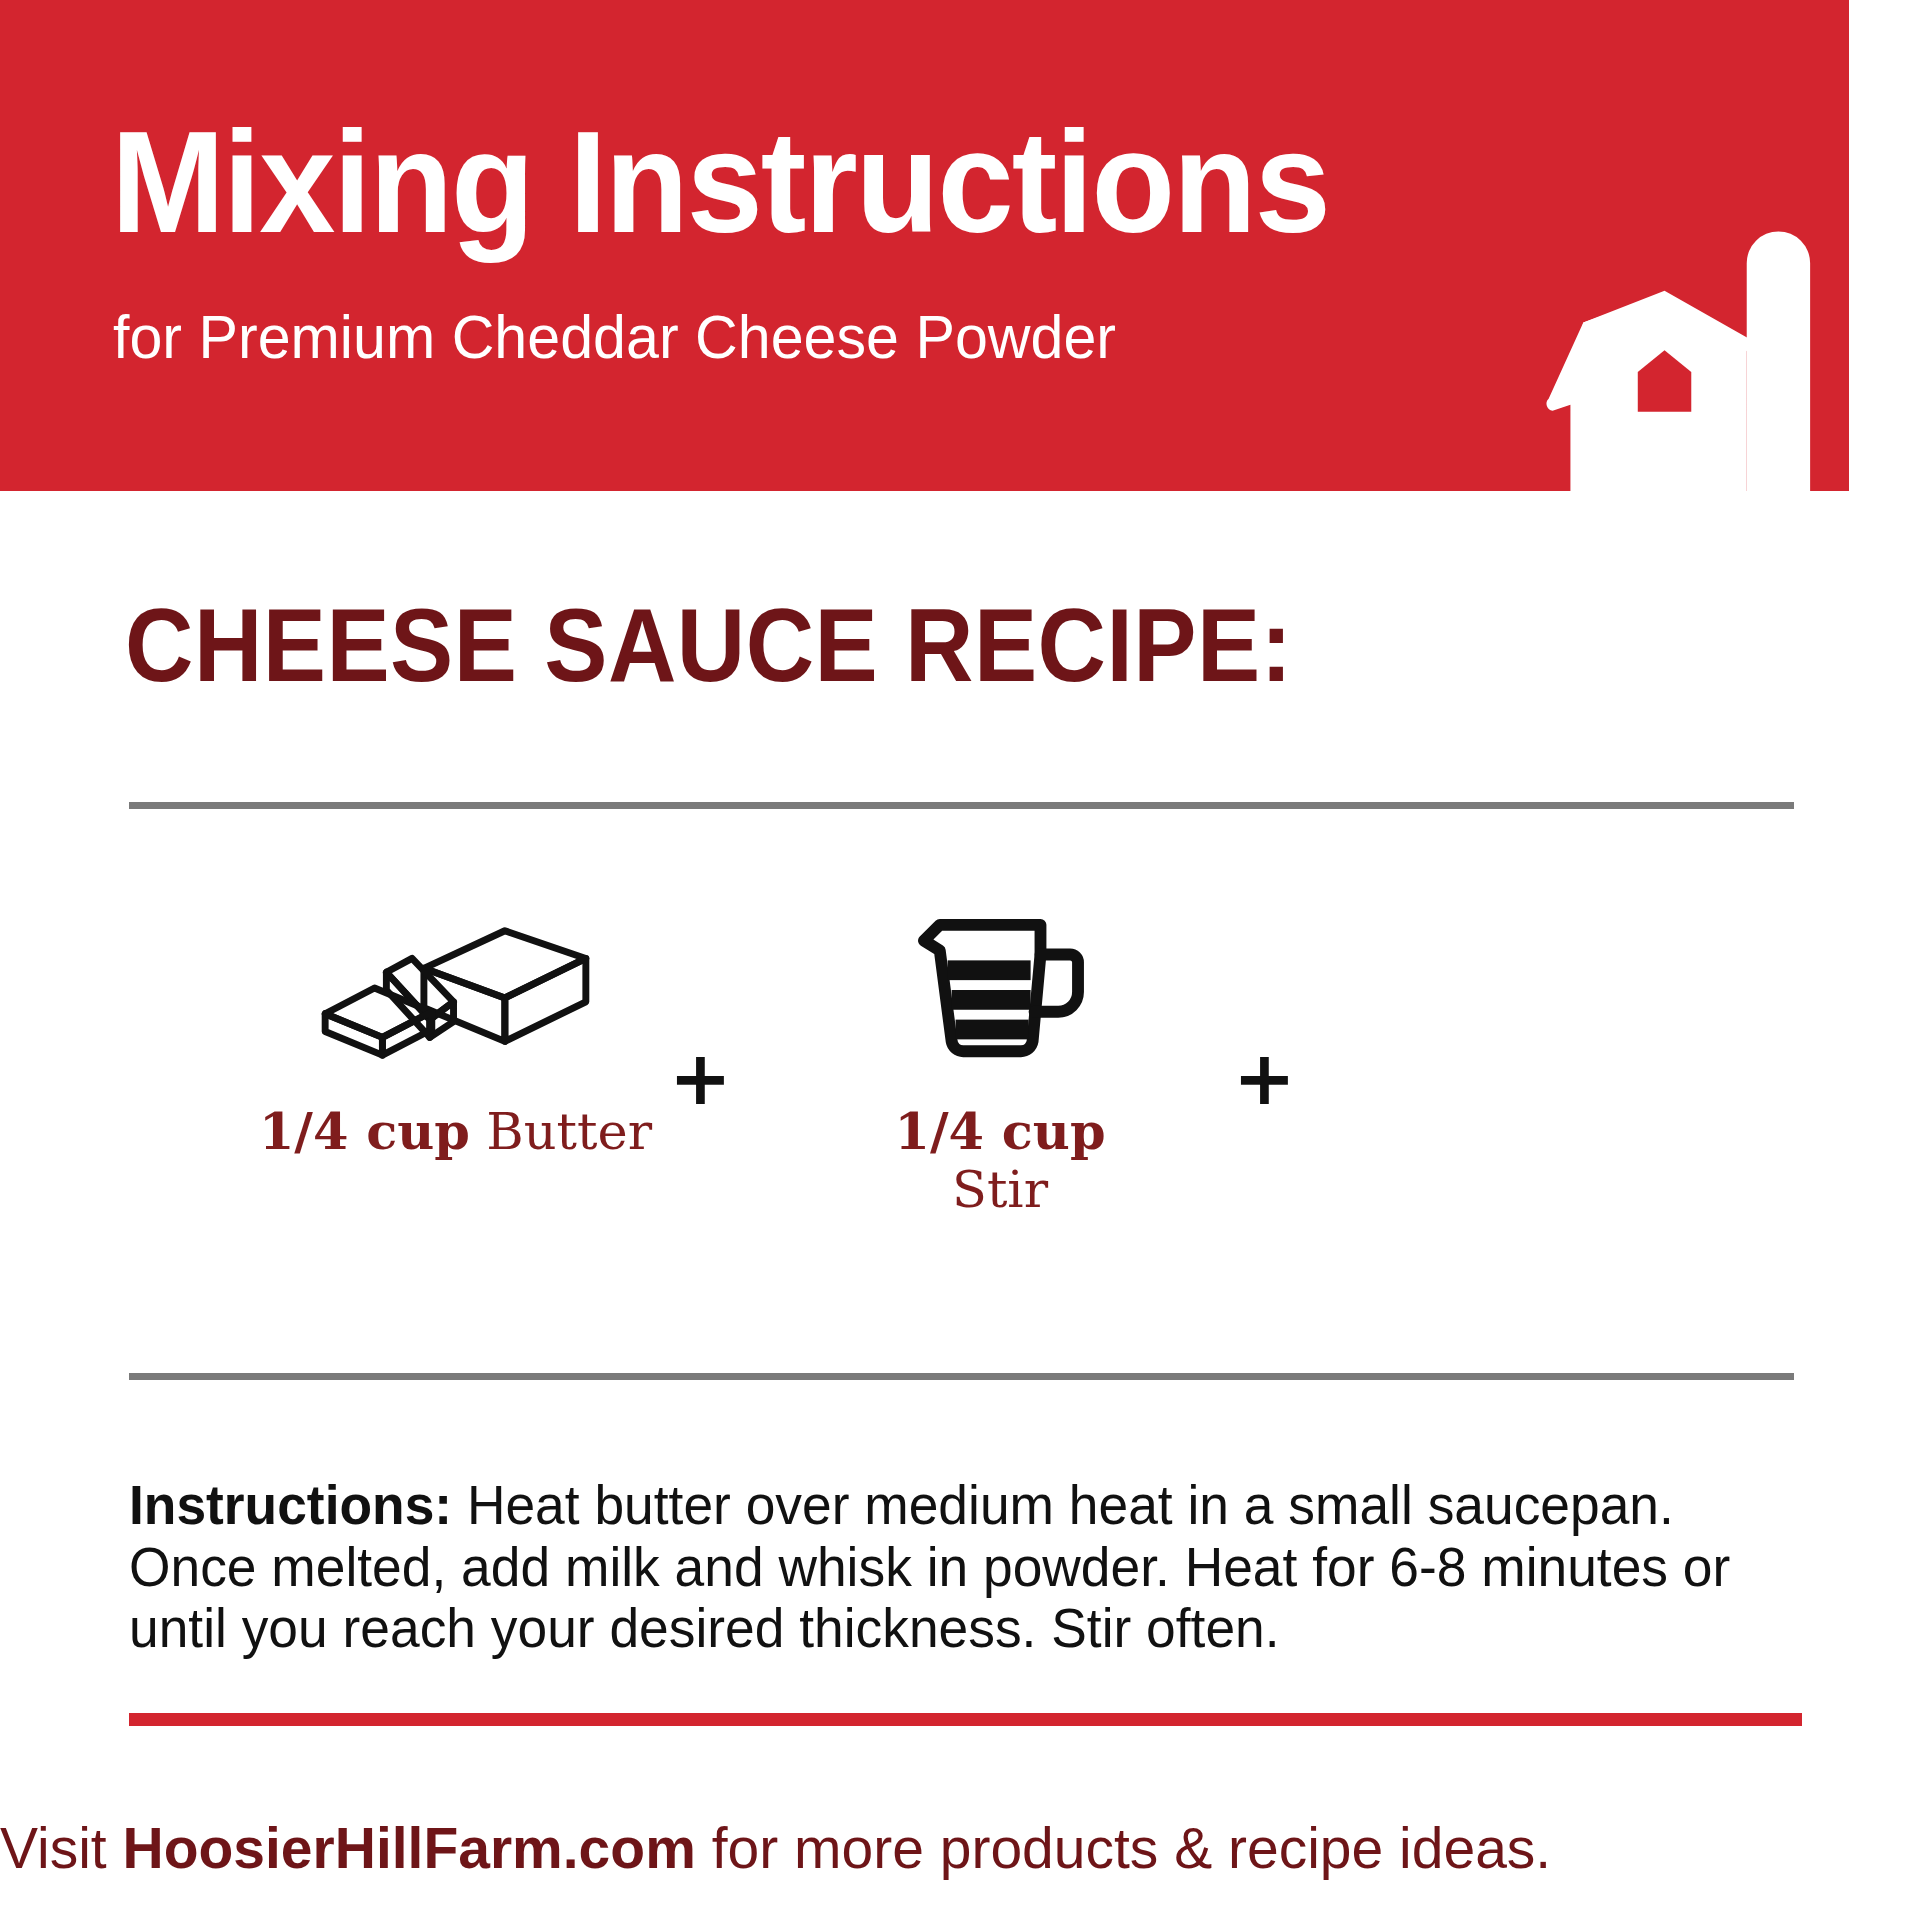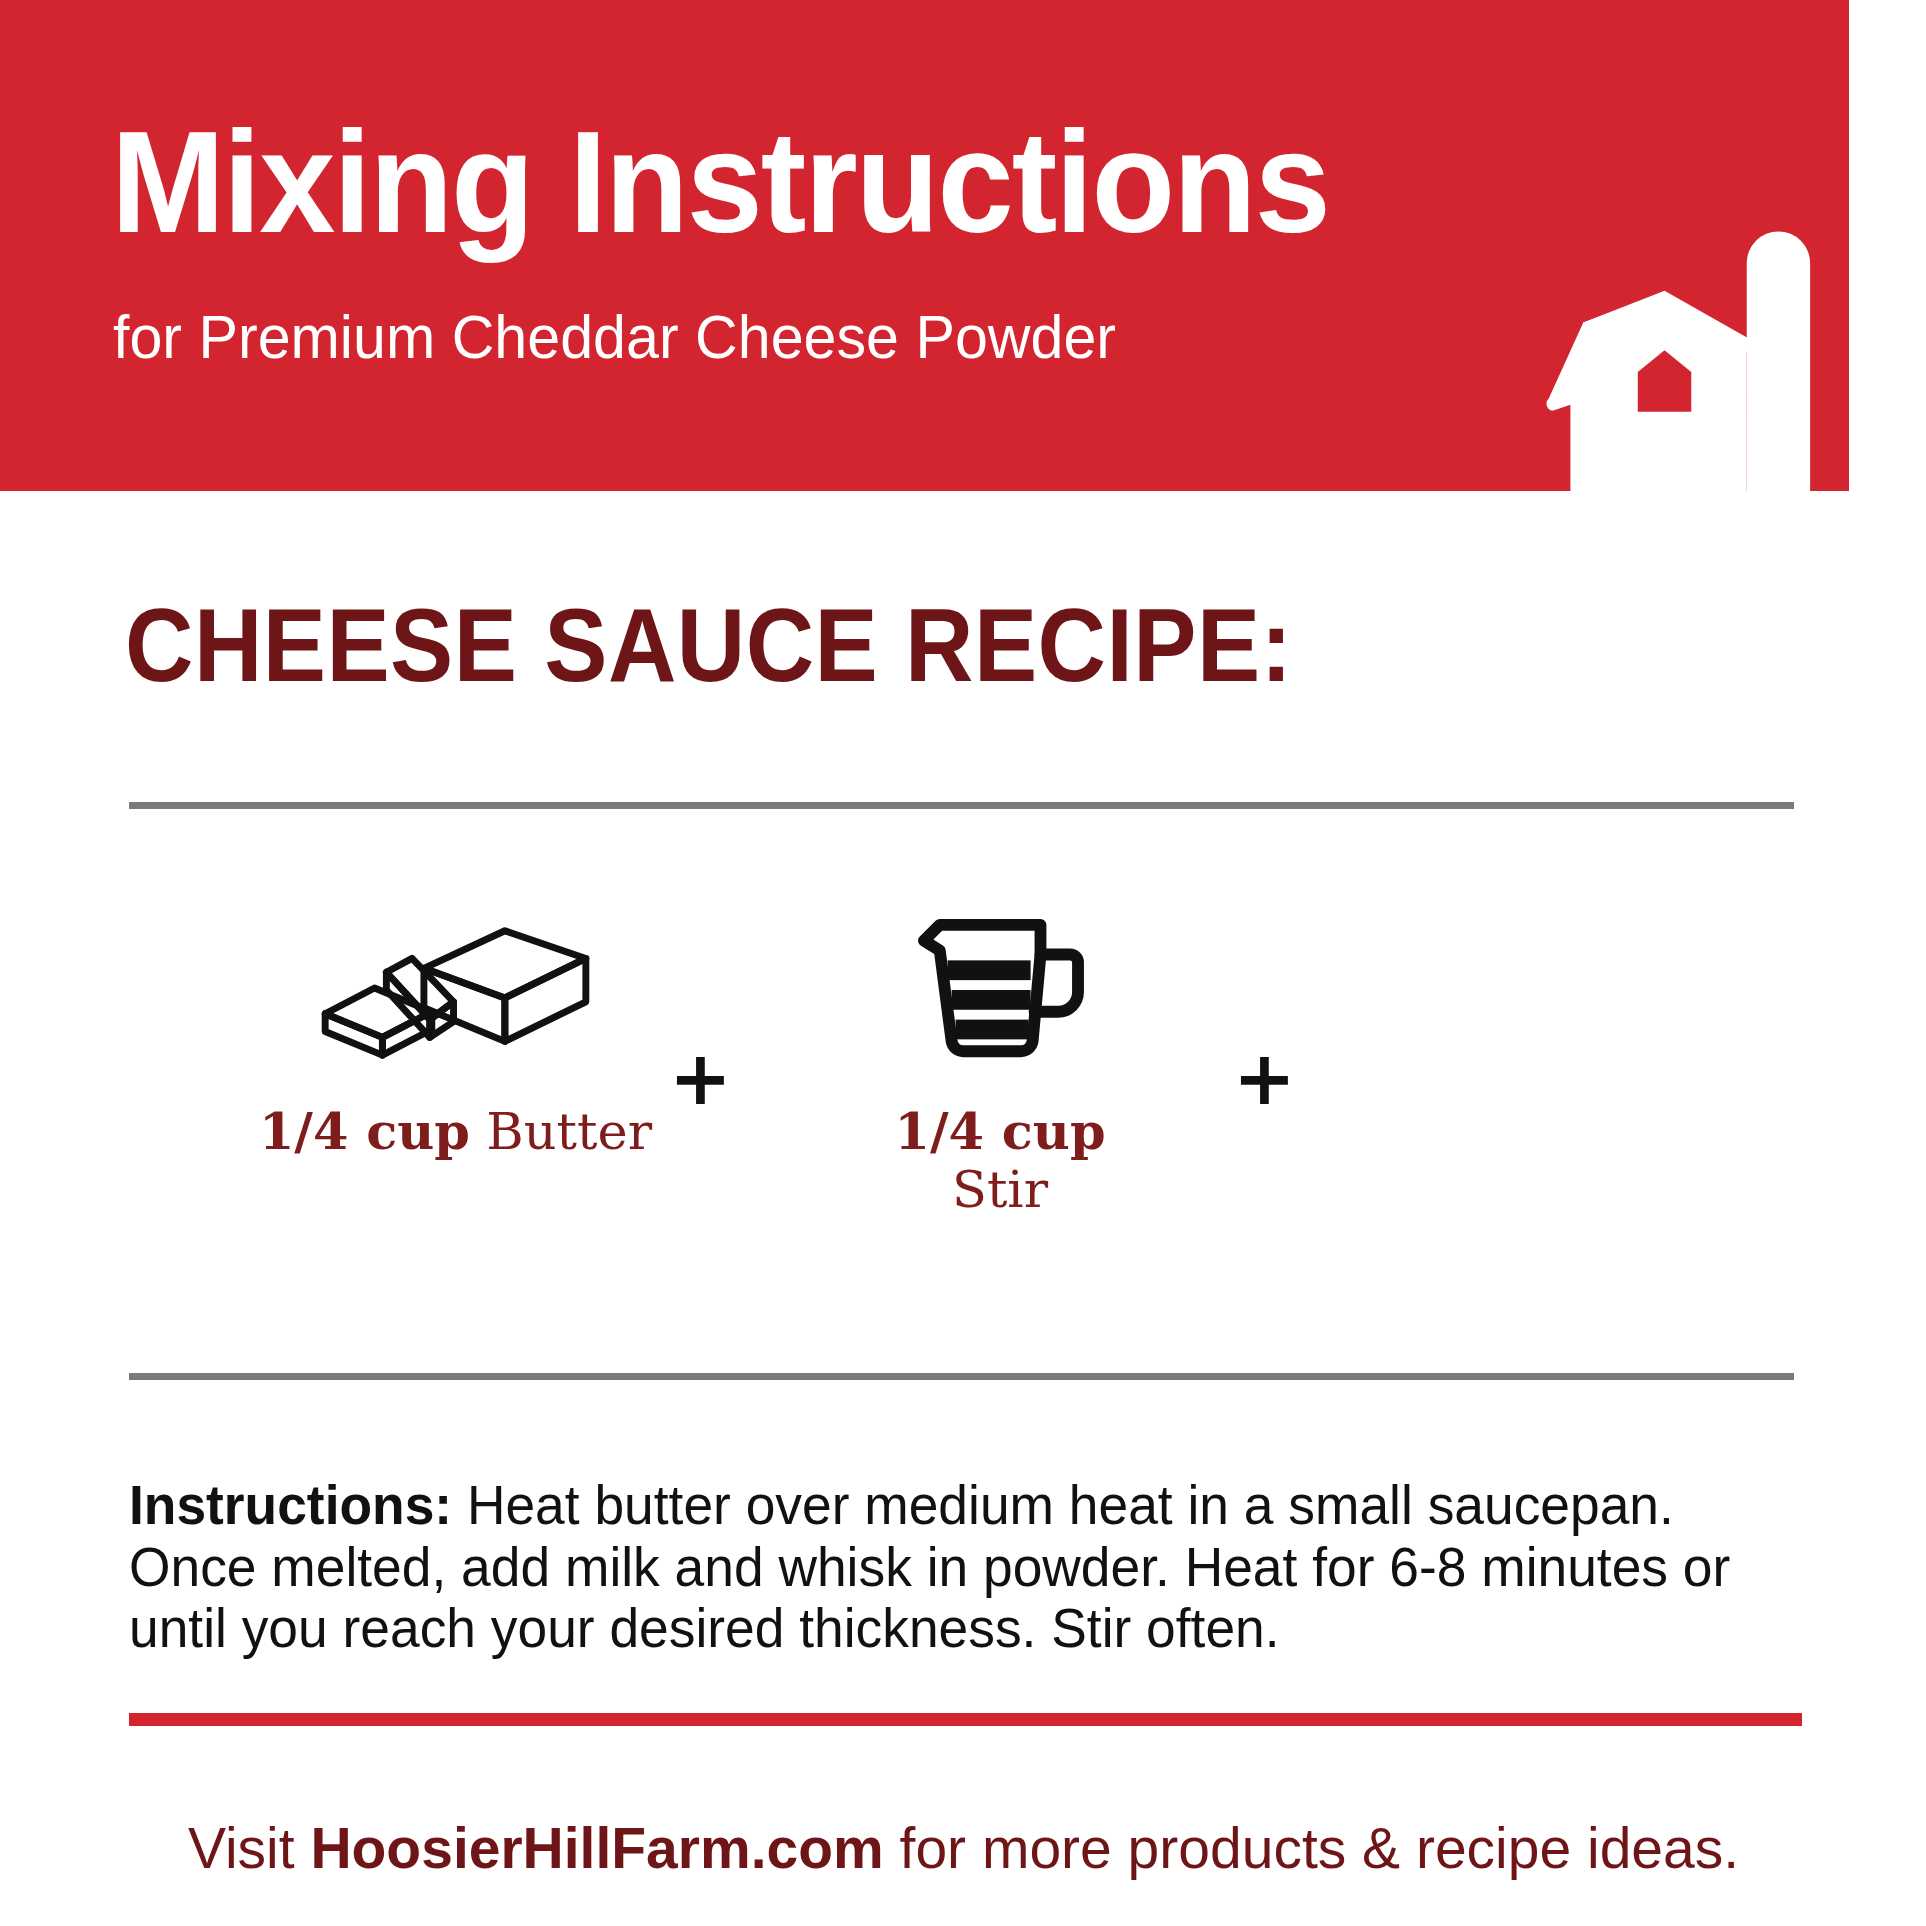--- a/index.html
+++ b/index.html
@@ -162,21 +162,20 @@
     transform-origin: left top;
   }
   .instructions .lead { font-weight: 700; }
 
   
   .footer {
     position: absolute;
     left: 0;
     top: 1820px;
     width: 1927px;
-    text-align: center;
     color: #6E1518;
     font-family: "Liberation Sans Narrow", "Liberation Sans", sans-serif;
     font-size: 57px;
     line-height: 1;
     white-space: nowrap;
   }
   .footer .site { font-weight: 700; }
 </style>
 </head>
 <body>

